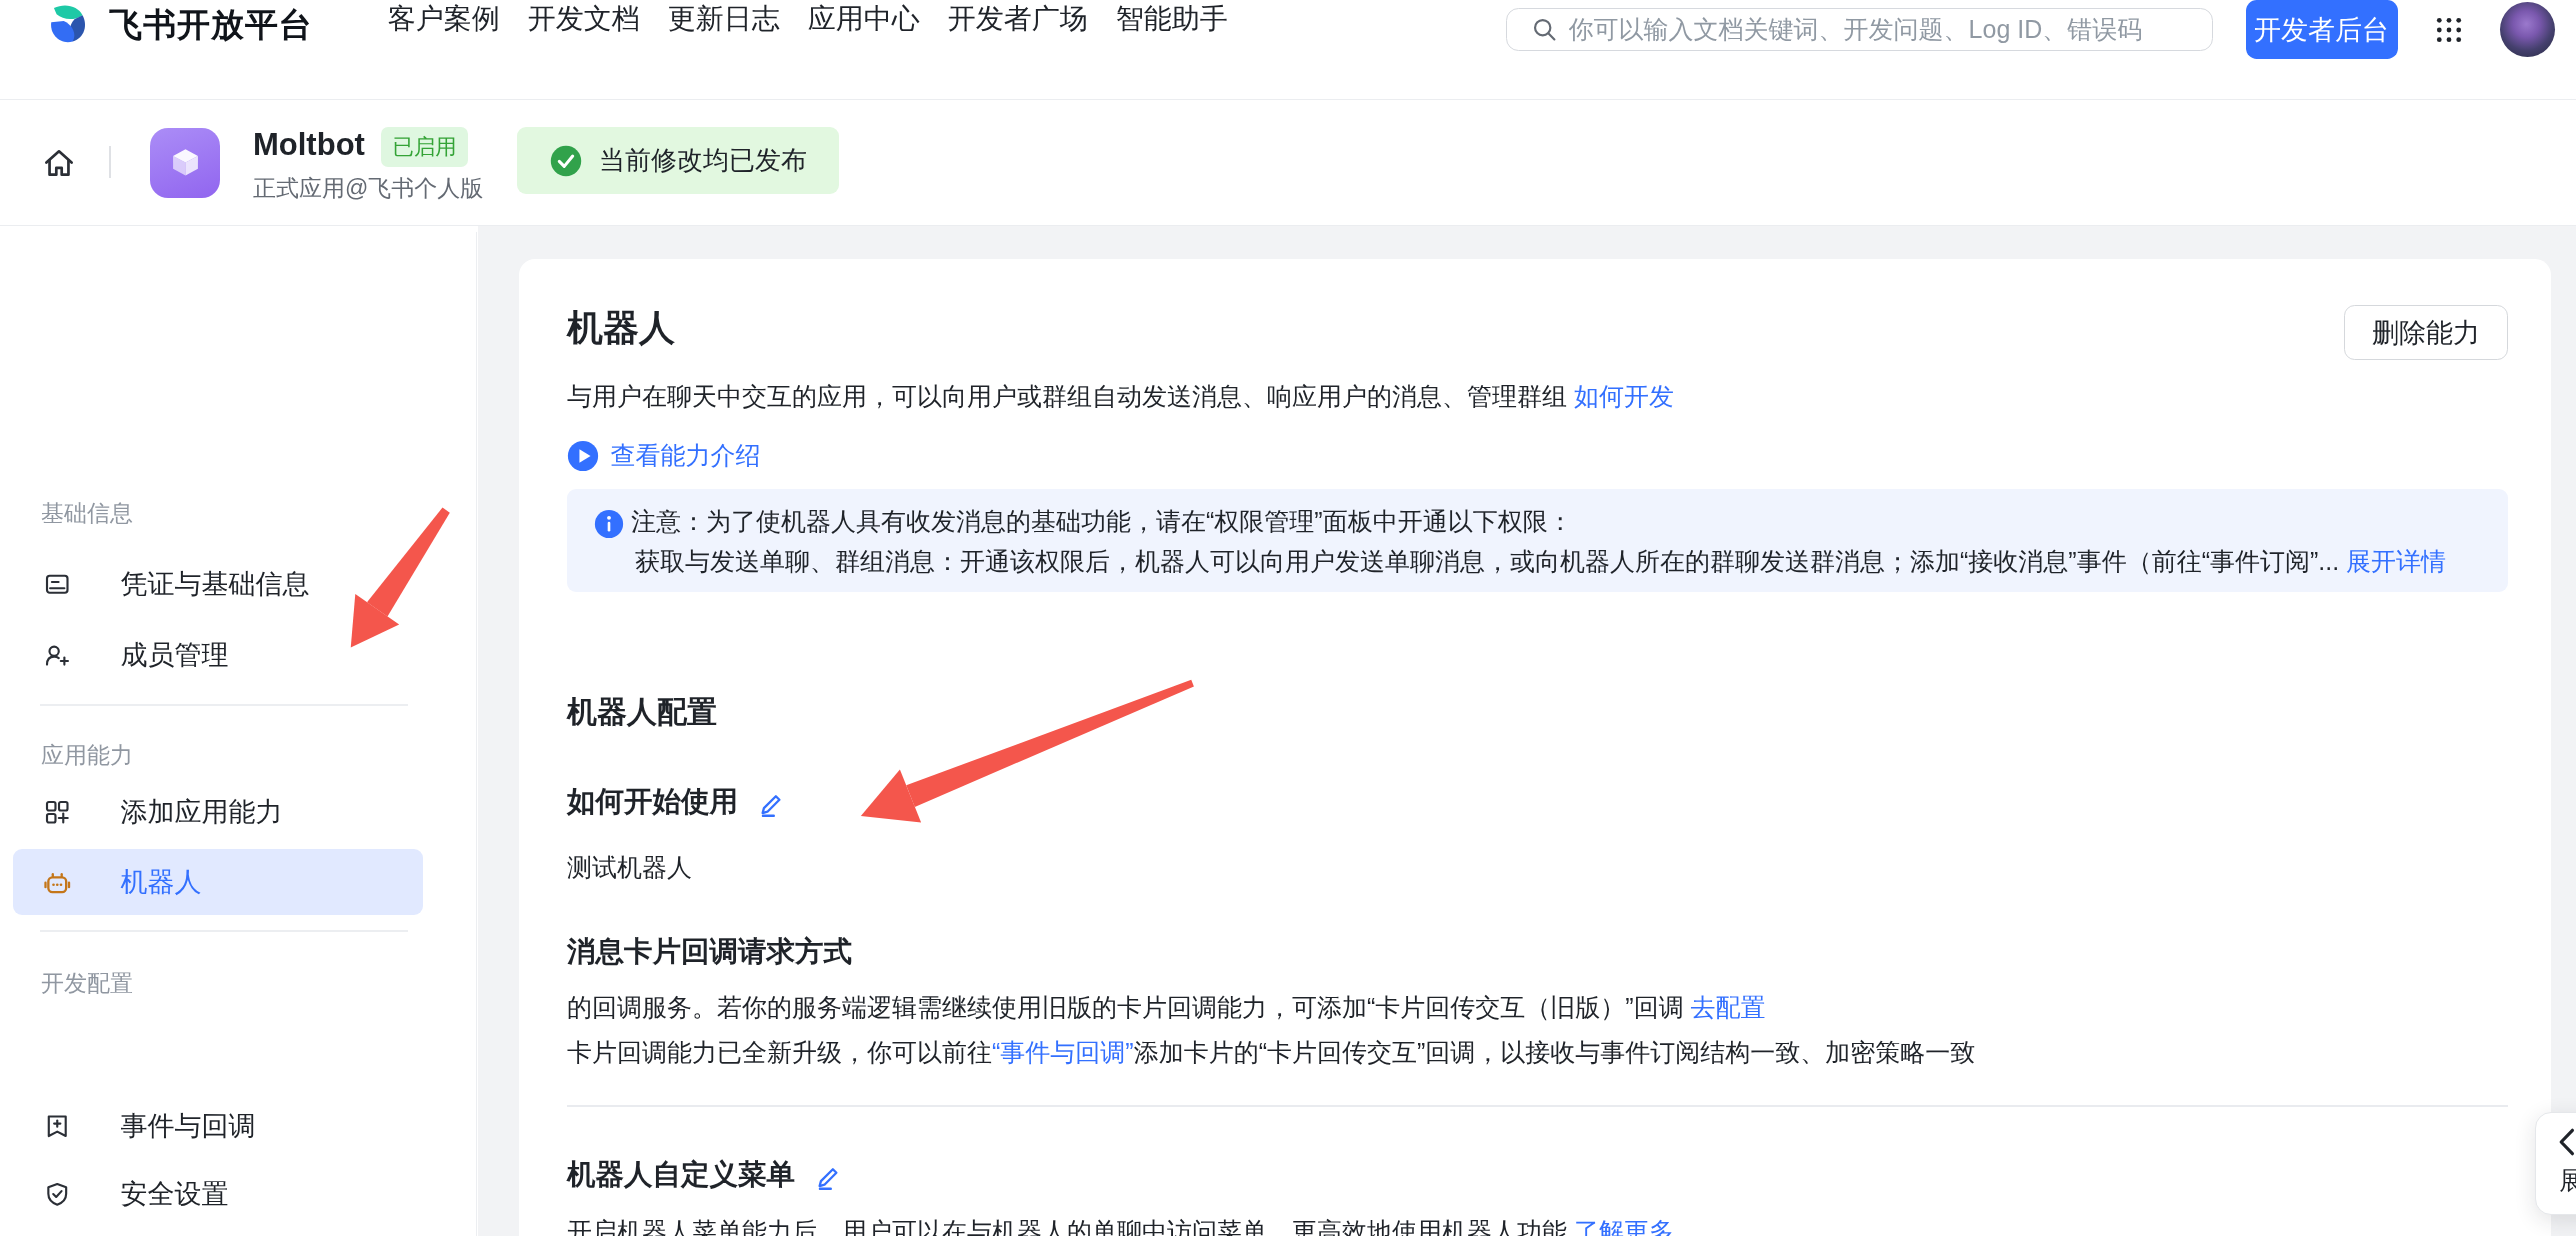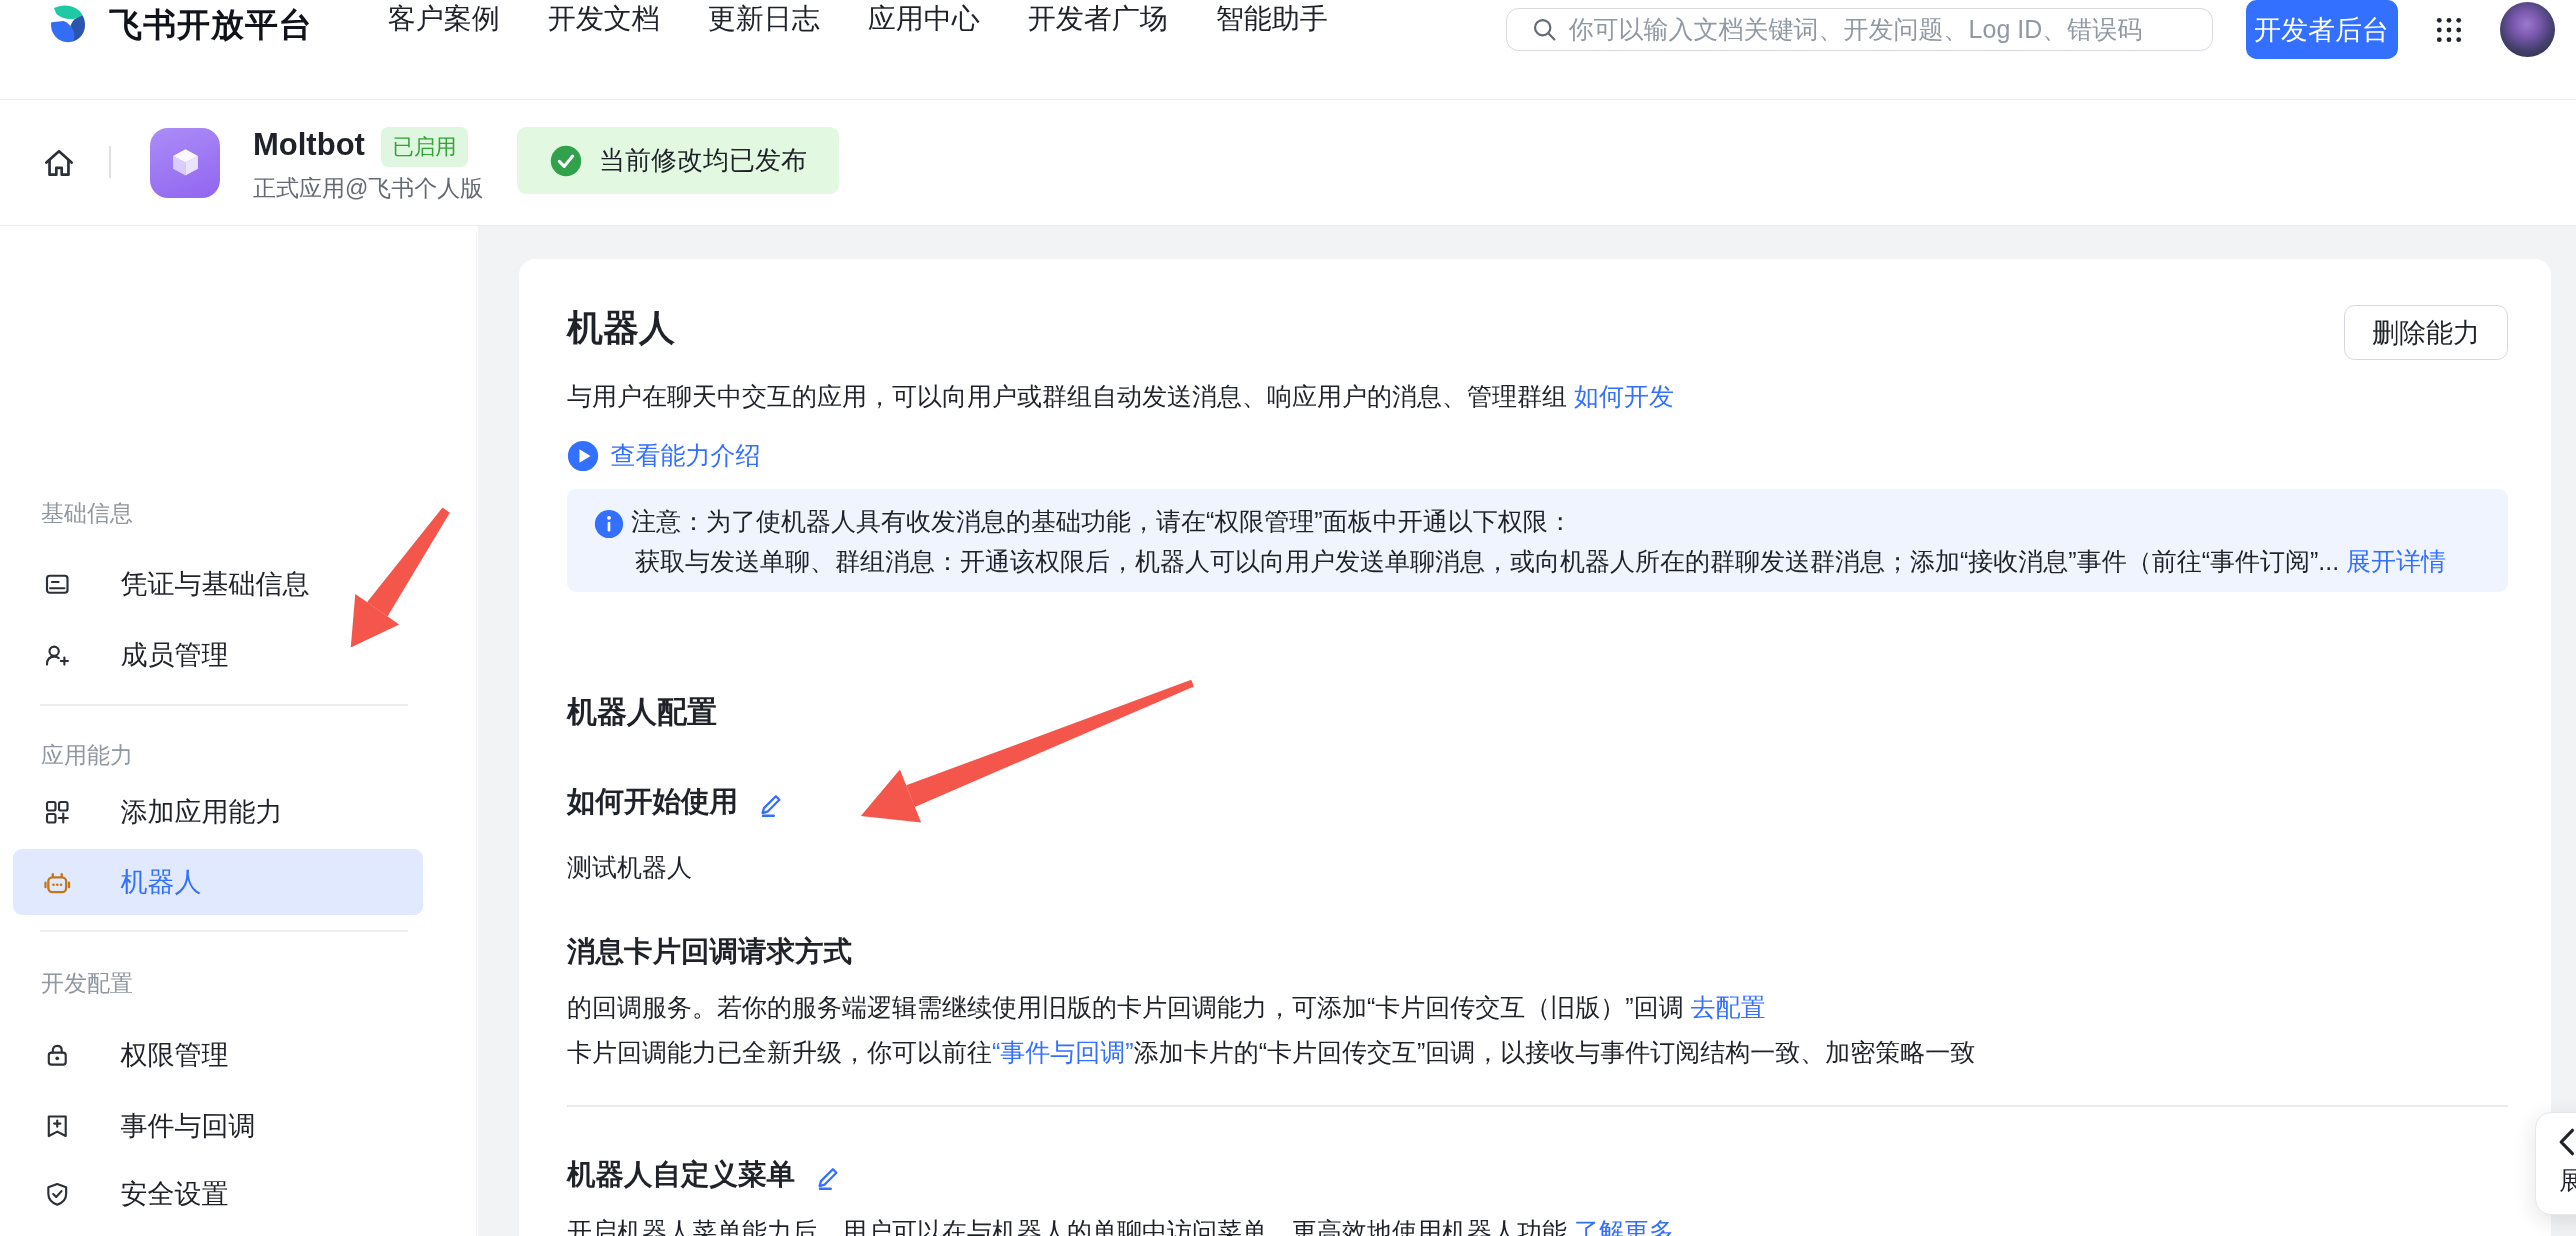--- a/index.html
+++ b/index.html
@@ -8,21 +8,21 @@
     font-family: "Liberation Sans", "DejaVu Sans", sans-serif;
     color:#1f2329; background:#fff; position:relative;
   }
   svg { display:block; }
 
   
   .navbar { position:absolute; left:0; top:0; width:2576px; height:100px;
     background:#fff; border-bottom:1.8px solid #ebedf0; display:flex; align-items:flex-start; z-index:10; }
   .brand { display:flex; align-items:center; gap:14.3px; margin-left:45px; }
   .brand-name { font-size:33px; font-weight:700; color:#10141a; letter-spacing:0.9px; }
-  .nav-links { display:flex; gap:48px; margin-left:75px; }
+  .nav-links { display:flex; gap:28px; margin-left:75px; }
   .nav-link { font-size:28px; color:#1f2329; font-weight:500; cursor:pointer; white-space:nowrap; }
   .nav-right { margin-left:auto; display:flex; align-items:center; margin-right:21.4px; }
   .searchbox { width:707px; height:43px; border:1.8px solid #d6d9de; border-radius:12.5px;
     display:flex; align-items:center; padding:0 24px; gap:11px; background:#fff; }
   .searchbox input { border:none; outline:none; font-size:25px; flex:1; color:#1f2329;
     font-family:inherit; background:transparent; }
   .searchbox input::placeholder { color:#9099a3; }
   .console-btn { margin-left:33px; width:152px; height:59px; background:#3370ff; color:#fff;
     font-size:27px; font-weight:500; border:none; border-radius:10.7px; cursor:pointer;
     display:flex; align-items:center; justify-content:center; font-family:inherit; white-space:nowrap; }
@@ -231,30 +231,20 @@
         <circle cx="16" cy="18.8" r="1.5" fill="#c4761a" stroke="none"></circle>
         <circle cx="20.2" cy="18.8" r="1.5" fill="#c4761a" stroke="none"></circle>
       </svg>
     </span>
     <span class="sb-label">机器人</span>
   </div>
 
   <div class="sb-div" style="top:698px"></div>
   <div class="sb-group" style="top:736px">开发配置</div>
 
-  <div class="sb-item" style="top:790px">
-    <span>
-      <svg width="28.5" height="28.5" viewBox="0 0 32 32" fill="none" stroke="#2b2f36" stroke-width="2.4" stroke-linecap="round" stroke-linejoin="round">
-        <path d="M11 13 V10.5 C11 7.5 13 5.5 16 5.5 C19 5.5 21 7.5 21 10.5 V13"></path>
-        <rect x="6.5" y="13" width="19" height="13.5" rx="3"></rect>
-        <circle cx="16" cy="19.5" r="2.1" fill="#2b2f36" stroke="none"></circle>
-      </svg>
-    </span>
-    <span class="sb-label">权限管理</span>
-  </div>
 
   <div class="sb-item" style="top:929px">
     <span>
       <svg width="28.5" height="28.5" viewBox="0 0 32 32" fill="none" stroke="#2b2f36" stroke-width="2.4" stroke-linecap="round" stroke-linejoin="round">
         <path d="M16 4.5 L26 8.2 V15.5 C26 22.5 21.5 25.8 16 27.8 C10.5 25.8 6 22.5 6 15.5 V8.2 Z"></path>
         <polyline points="11.5,15.8 14.8,19 20.8,12.5"></polyline>
       </svg>
     </span>
     <span class="sb-label">安全设置</span>
   </div>

